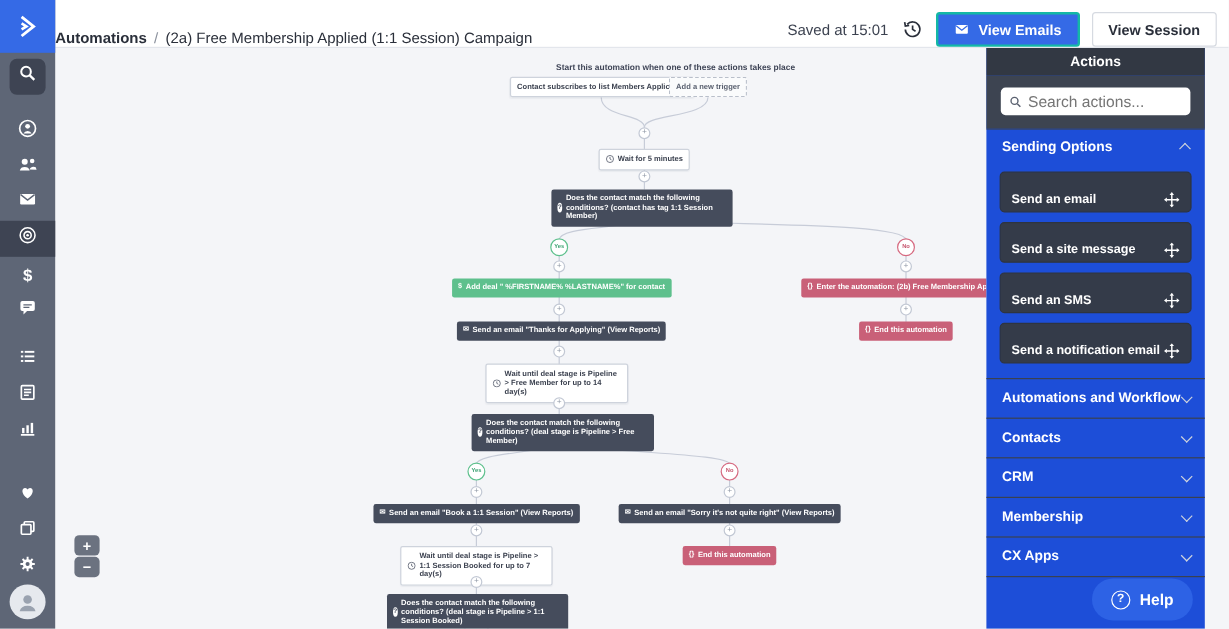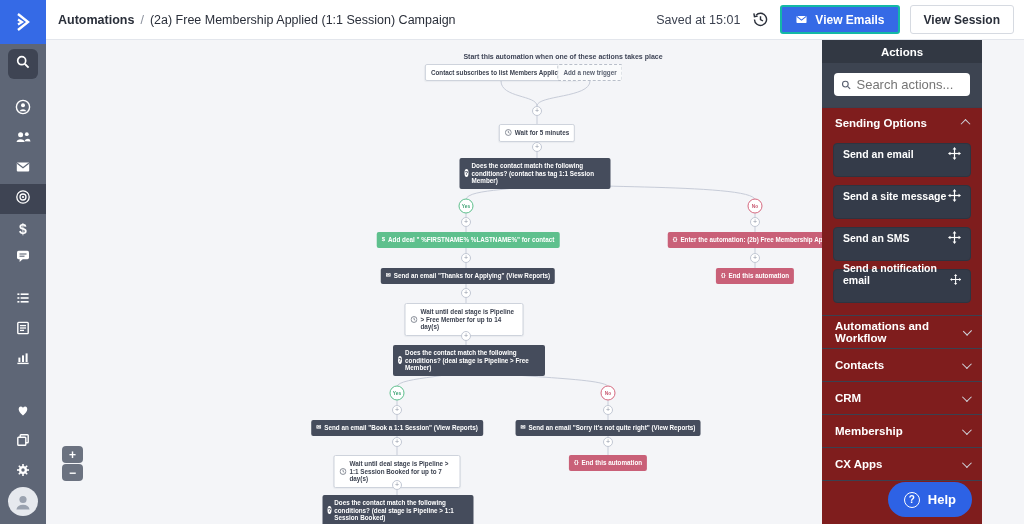--- a/index.html
+++ b/index.html
@@ -14,21 +14,21 @@
   .nav-item.boxed { height:40px; }
   .nav-item.boxed .box { width:30px; height:30px; background:#3e4453; border-radius:6px; display:flex; align-items:center; justify-content:center; }
   .nav-item.active { background:#3e4453; }
   .nav-item svg { width:16px; height:16px; }
   .nav-gap { height:12px; }
   .nav-spacer { flex:1; }
   .avatar { width:30px; height:30px; border-radius:50%; background:#e6e9ee; margin-bottom:8px; display:flex; align-items:center; justify-content:center; }
 
   
   .main { flex:1; display:flex; flex-direction:column; }
-  .topbar { height:40px; background:#fff; border-bottom:1px solid #e3e6ec; display:flex; align-items:center; padding:0 10px 0 12px; flex-shrink:0; }
+  .topbar { height:40px; background:#fff; border-bottom:1px solid #e3e6ec; display:flex; align-items:flex-end; padding:0 10px 0 0; flex-shrink:0; }
   .crumb { font-size:12.5px; color:#2a2f3a; display:flex; align-items:center; gap:6px; white-space:nowrap; }
   .crumb b { font-weight:700; }
   .crumb .sep { color:#8a909c; }
   .top-right { margin-left:auto; display:flex; align-items:center; gap:10px; }
   .saved { font-size:12.5px; color:#3c4250; white-space:nowrap; }
   .hist-btn { width:20px; height:20px; border:none; background:none; cursor:pointer; display:flex; align-items:center; justify-content:center; }
   .btn { height:29px; border-radius:3px; font-size:12px; font-weight:700; padding:0 13px; cursor:pointer; display:flex; align-items:center; gap:7px; font-family:inherit; }
   .btn-blue { background:#356ae6; color:#ffffff; border:2px solid #14b8a6; }
   .btn-white { background:#fff; color:#2a2f3a; border:1px solid #d6dae1; }
   .toggle { display:flex; border:1px solid #d6dae1; border-radius:4px; overflow:hidden; height:30px; }
@@ -53,32 +53,32 @@
   .node .ic { flex-shrink:0; font-size:6px; }
   .node .qc { width:8px; height:8px; border-radius:50%; background:#fff; color:#454c5c; font-size:5.5px; font-weight:700; display:flex; align-items:center; justify-content:center; }
   .plus { position:absolute; width:10px; height:10px; border-radius:50%; background:#fff; border:1px solid #c2c8d4; color:#9098a6; font-size:7px; line-height:8px; text-align:center; transform:translate(-50%,-50%); cursor:pointer; }
   .yn { position:absolute; width:15px; height:15px; border-radius:50%; background:#fff; font-size:4.8px; font-weight:700; display:flex; align-items:center; justify-content:center; transform:translate(-50%,-50%); }
   .yn.yes { border:1px solid #5ec08d; color:#3da273; }
   .yn.no { border:1px solid #d66a80; color:#c85a72; }
   .zoomctl { position:absolute; left:16px; top:406px; width:21px; display:flex; flex-direction:column; gap:1px; }
   .zoomctl button { width:21px; height:17px; background:#6b7280; color:#fff; border:none; border-radius:4px; font-size:12px; font-weight:700; line-height:14px; cursor:pointer; }
 
   
-  .panel { width:160px; background:#7f1d1d; display:flex; flex-direction:column; color:#fff; flex-shrink:0; position:relative; }
+  .panel { width:182px; background:#1d4ed8; display:flex; flex-direction:column; color:#fff; flex-shrink:0; position:relative; }
   .panel-title { height:23px; background:#323843; display:flex; align-items:center; justify-content:center; font-size:11.5px; font-weight:700; }
   .search-strip { background:#3d4451; padding:10px 12px 11px; }
   .search-box { background:#fff; border-radius:4px; height:23px; display:flex; align-items:center; padding:0 7px; gap:5px; }
   .search-box input { border:none; outline:none; width:100%; font-size:13px; color:#3c4250; font-family:inherit; background:transparent; }
   .sec-head { height:30px; display:flex; align-items:center; justify-content:space-between; padding:0 13px; font-size:11.5px; font-weight:700; border-top:1px solid #3a4150; cursor:pointer; }
   .sec-head.tall { height:33px; }
   .chev { width:7px; height:7px; border-right:1.6px solid #cfd4dc; border-bottom:1.6px solid #cfd4dc; }
   .chev.up { transform:rotate(-135deg) translate(-1px,-1px); }
   .chev.down { transform:rotate(45deg) translateY(-2px); }
   .items { padding:6px 11px 12px; display:flex; flex-direction:column; gap:8px; }
-  .item { background:#343b49; border:1px solid #2e3440; border-radius:4px; height:25px; display:flex; align-items:flex-end; justify-content:space-between; padding:16px 9px; font-size:10.5px; font-weight:700; cursor:grab; }
+  .item { background:#343b49; border:1px solid #2e3440; border-radius:4px; height:25px; display:flex; align-items:flex-start; justify-content:space-between; padding:16px 9px; font-size:10.5px; font-weight:700; cursor:grab; }
   .panel-rest { flex:1; border-top:1px solid #3a4150; }
   .help-btn { position:absolute; right:10px; bottom:7px; background:#2d62e5; color:#fff; border:none; border-radius:18px; height:35px; padding:0 16px; display:flex; align-items:center; gap:8px; font-size:13px; font-weight:700; cursor:pointer; font-family:inherit; }
   .help-q { width:16px; height:16px; border-radius:50%; border:1.5px solid #fff; font-size:10px; font-weight:700; display:flex; align-items:center; justify-content:center; }
 </style>
 </head>
 <body>
 
 <div class="app">
 
   <aside class="sidebar">

